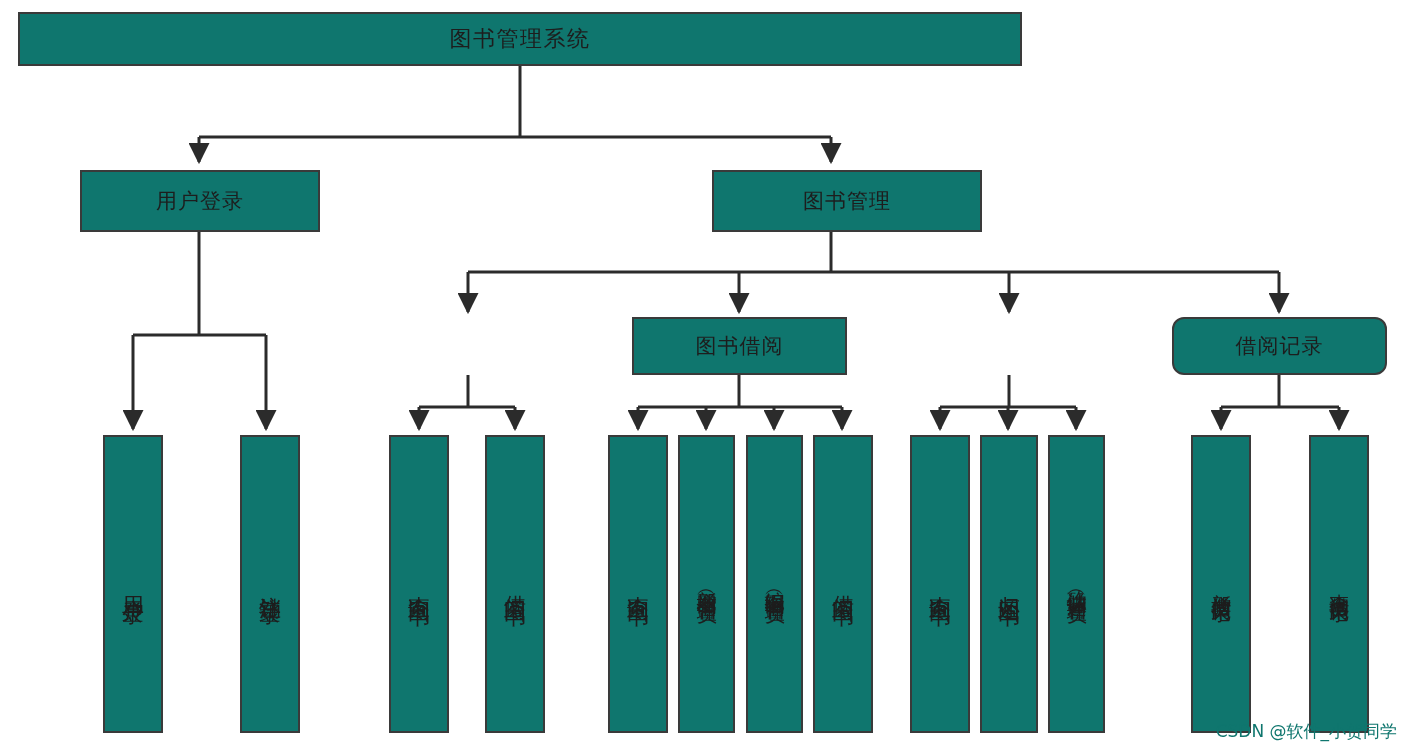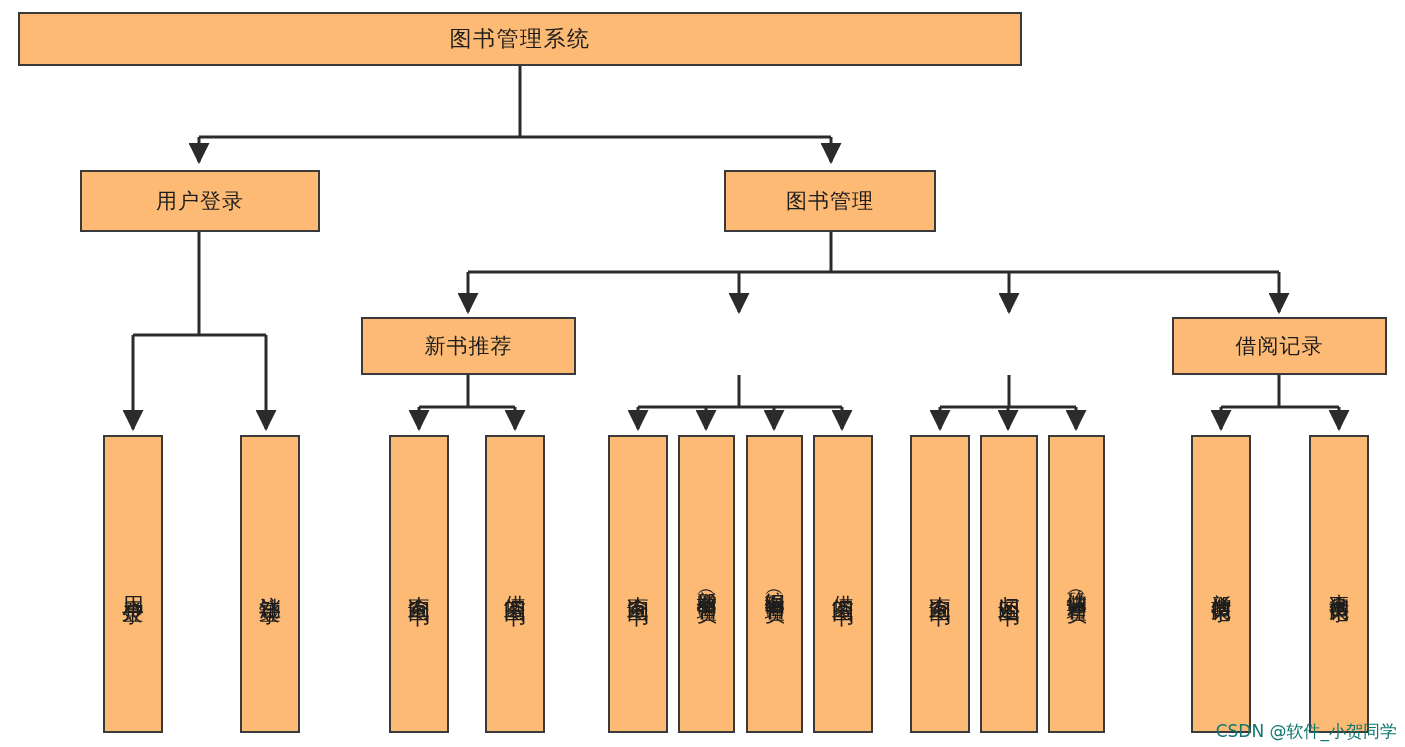--- a/index.html
+++ b/index.html
@@ -8,21 +8,21 @@
     background:#ffffff;
     font-family:"DejaVu Sans","Liberation Sans",sans-serif;
     overflow:hidden;
   }
   #stage{position:relative;width:1405px;height:747px;background:#fff;}
   svg.lines{position:absolute;left:0;top:0;width:1405px;height:747px;pointer-events:none;}
 
   .node{
     position:absolute;
     box-sizing:border-box;
-    background:#fdba74;
+    background:#0f766e;
     border:2px solid #3a3a3a;
     display:flex;
     align-items:center;
     justify-content:center;
     color:#1d1d1d;
     z-index:2;
   }
   .node .lbl{display:block;text-align:center;line-height:1.08;}
 
   
@@ -107,31 +107,31 @@
   </svg>
 
   <div class="node h-node" id="node-root" style="left:18px;top:12px;width:1004px;height:54px;">
     <span class="lbl">图书管理系统</span>
   </div>
 
   <div class="node h-node" style="left:80px;top:170px;width:240px;height:62px;">
     <span class="lbl">用户登录</span>
   </div>
 
-  <div class="node h-node" style="left:712px;top:170px;width:212px;height:62px;margin-left:12px;">
+  <div class="node h-node" style="left:712px;top:170px;width:270px;height:62px;">
     <span class="lbl">图书管理</span>
   </div>
 
-  <div class="node h-node" style="left:361px;top:317px;width:215px;height:58px;">
-    <span class="lbl">新书推荐</span>
+
+  <div class="node h-node" style="left:632px;top:317px;width:215px;height:58px;">
+    <span class="lbl">图书借阅</span>
   </div>
 
 
-
-  <div class="node h-node" style="left:1172px;top:317px;width:215px;height:58px;">
+  <div class="node h-node" style="left:1172px;top:317px;width:215px;height:58px;border-radius:12px;">
     <span class="lbl">借阅记录</span>
   </div>
 
   <div class="node v-node" style="left:103px;top:435px;width:60px;height:298px;">
     <span class="lbl">用户登录</span>
   </div>
 
   <div class="node v-node" style="left:240px;top:435px;width:60px;height:298px;">
     <span class="lbl">注销登录</span>
   </div>

